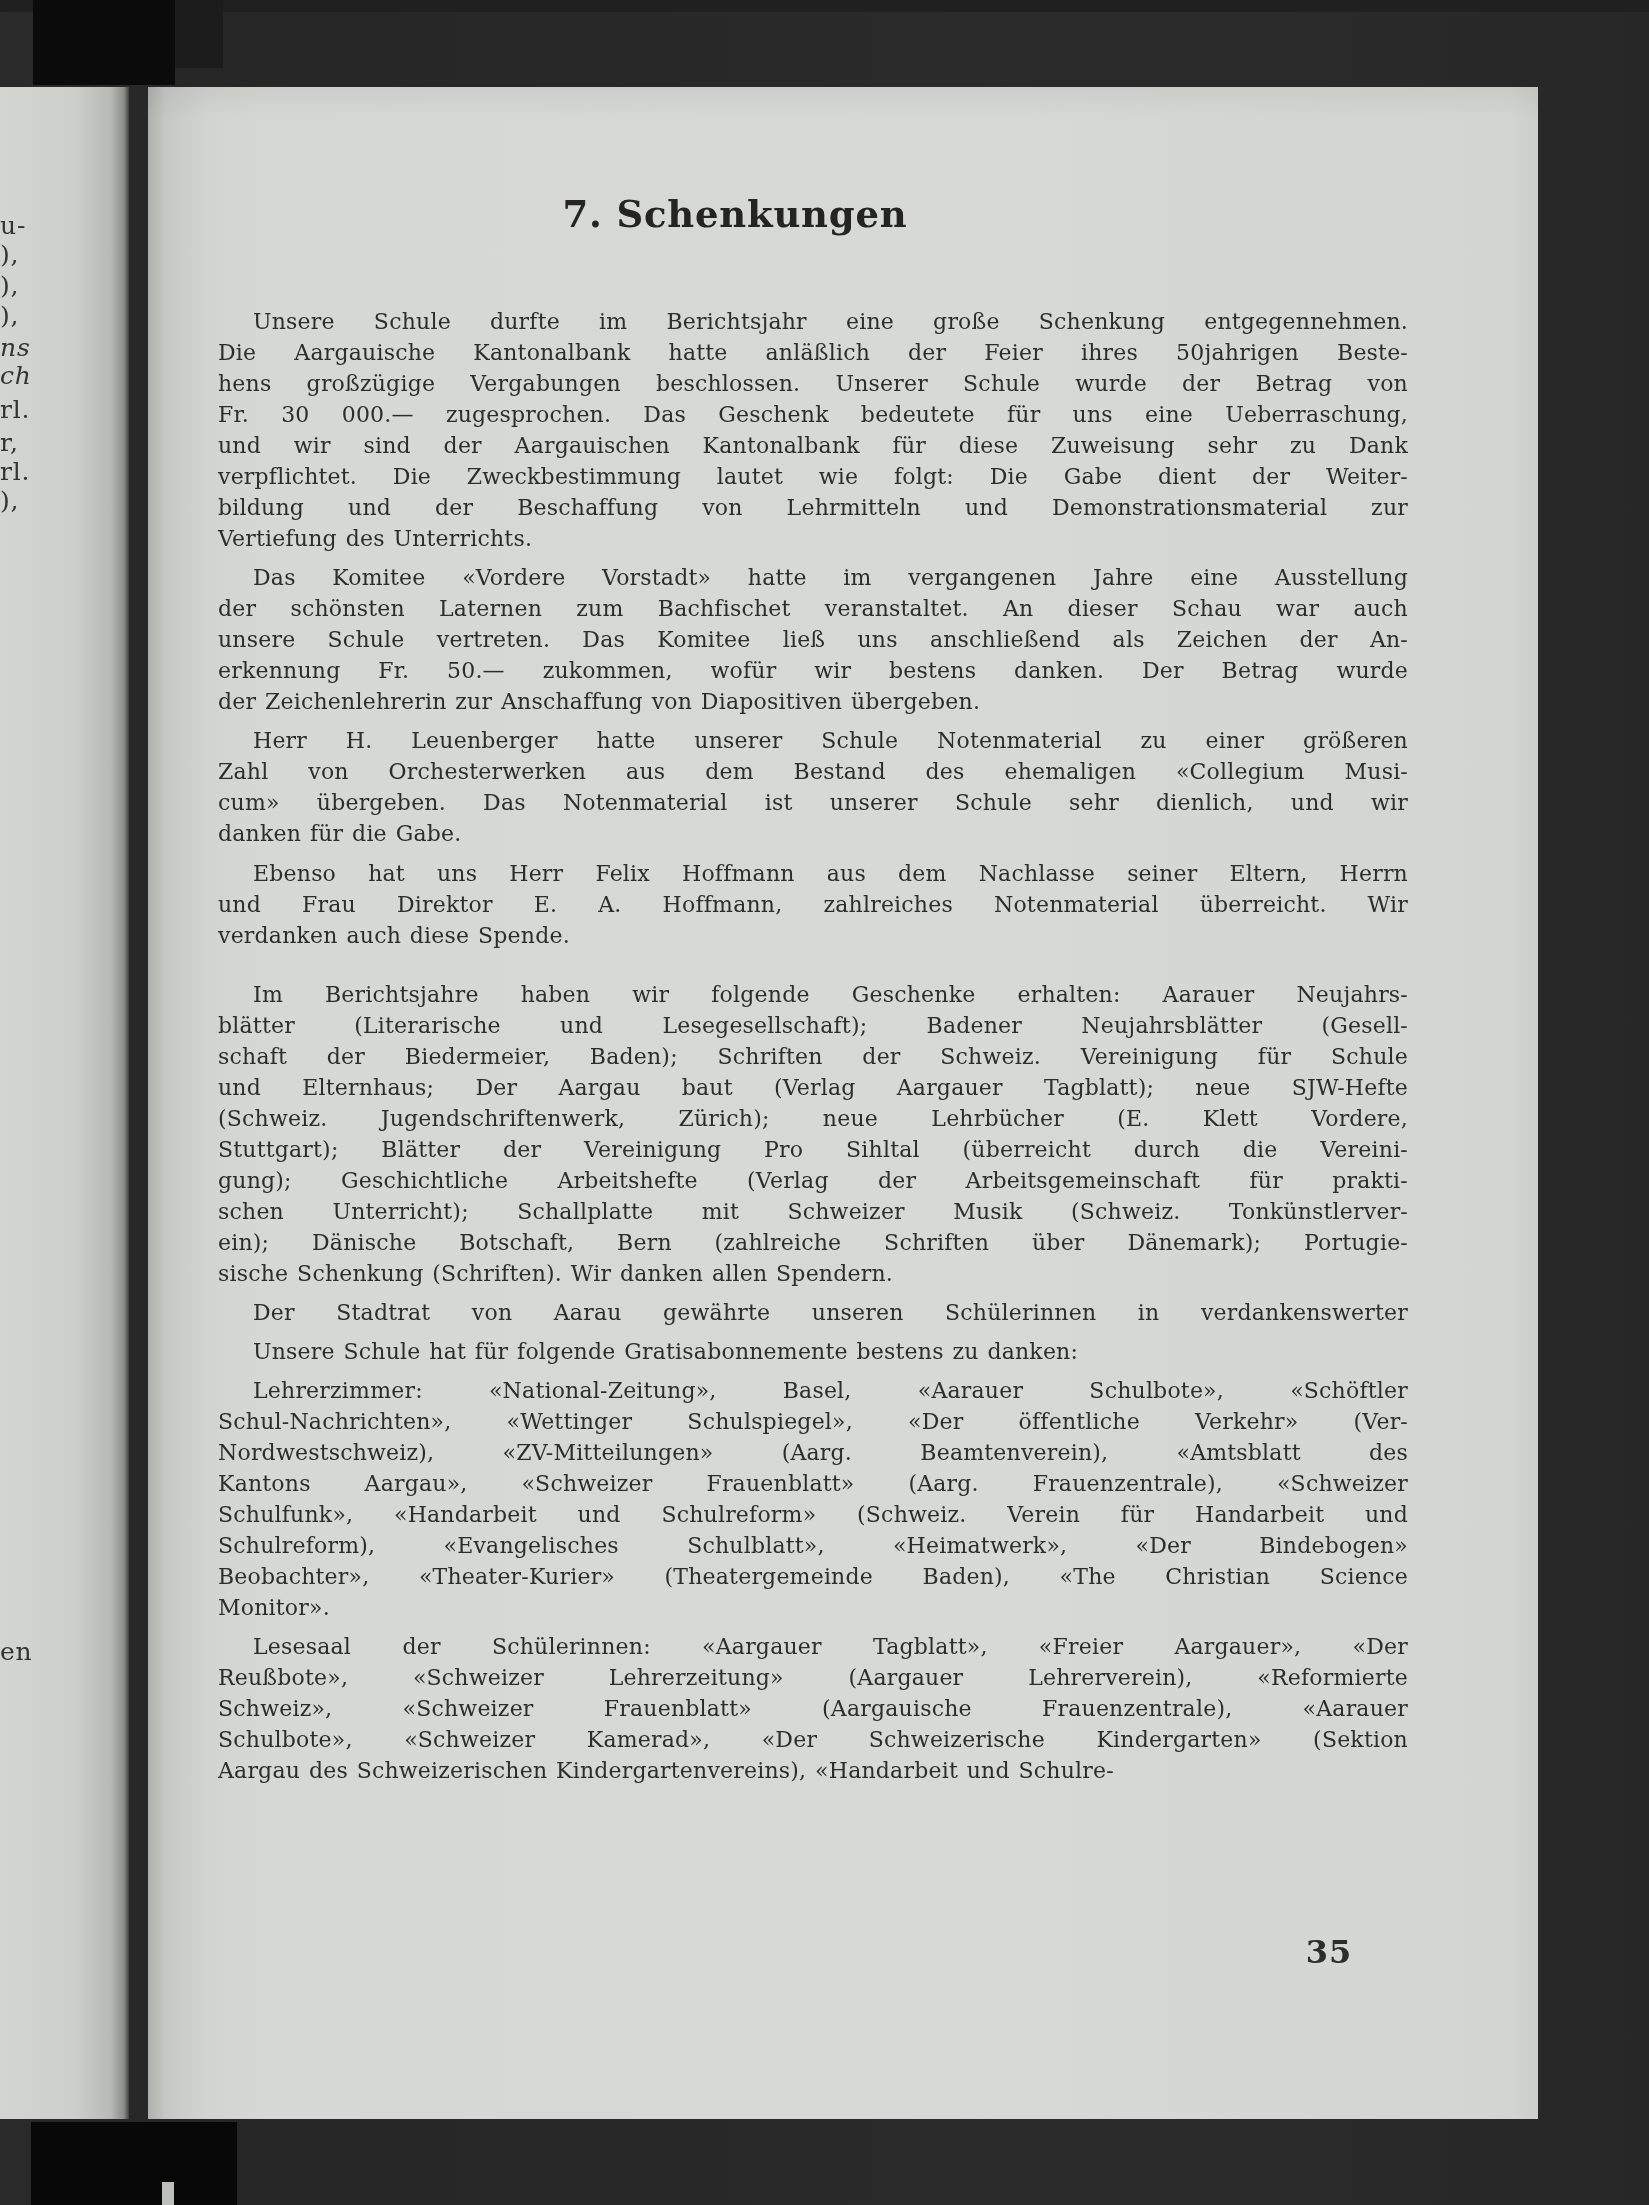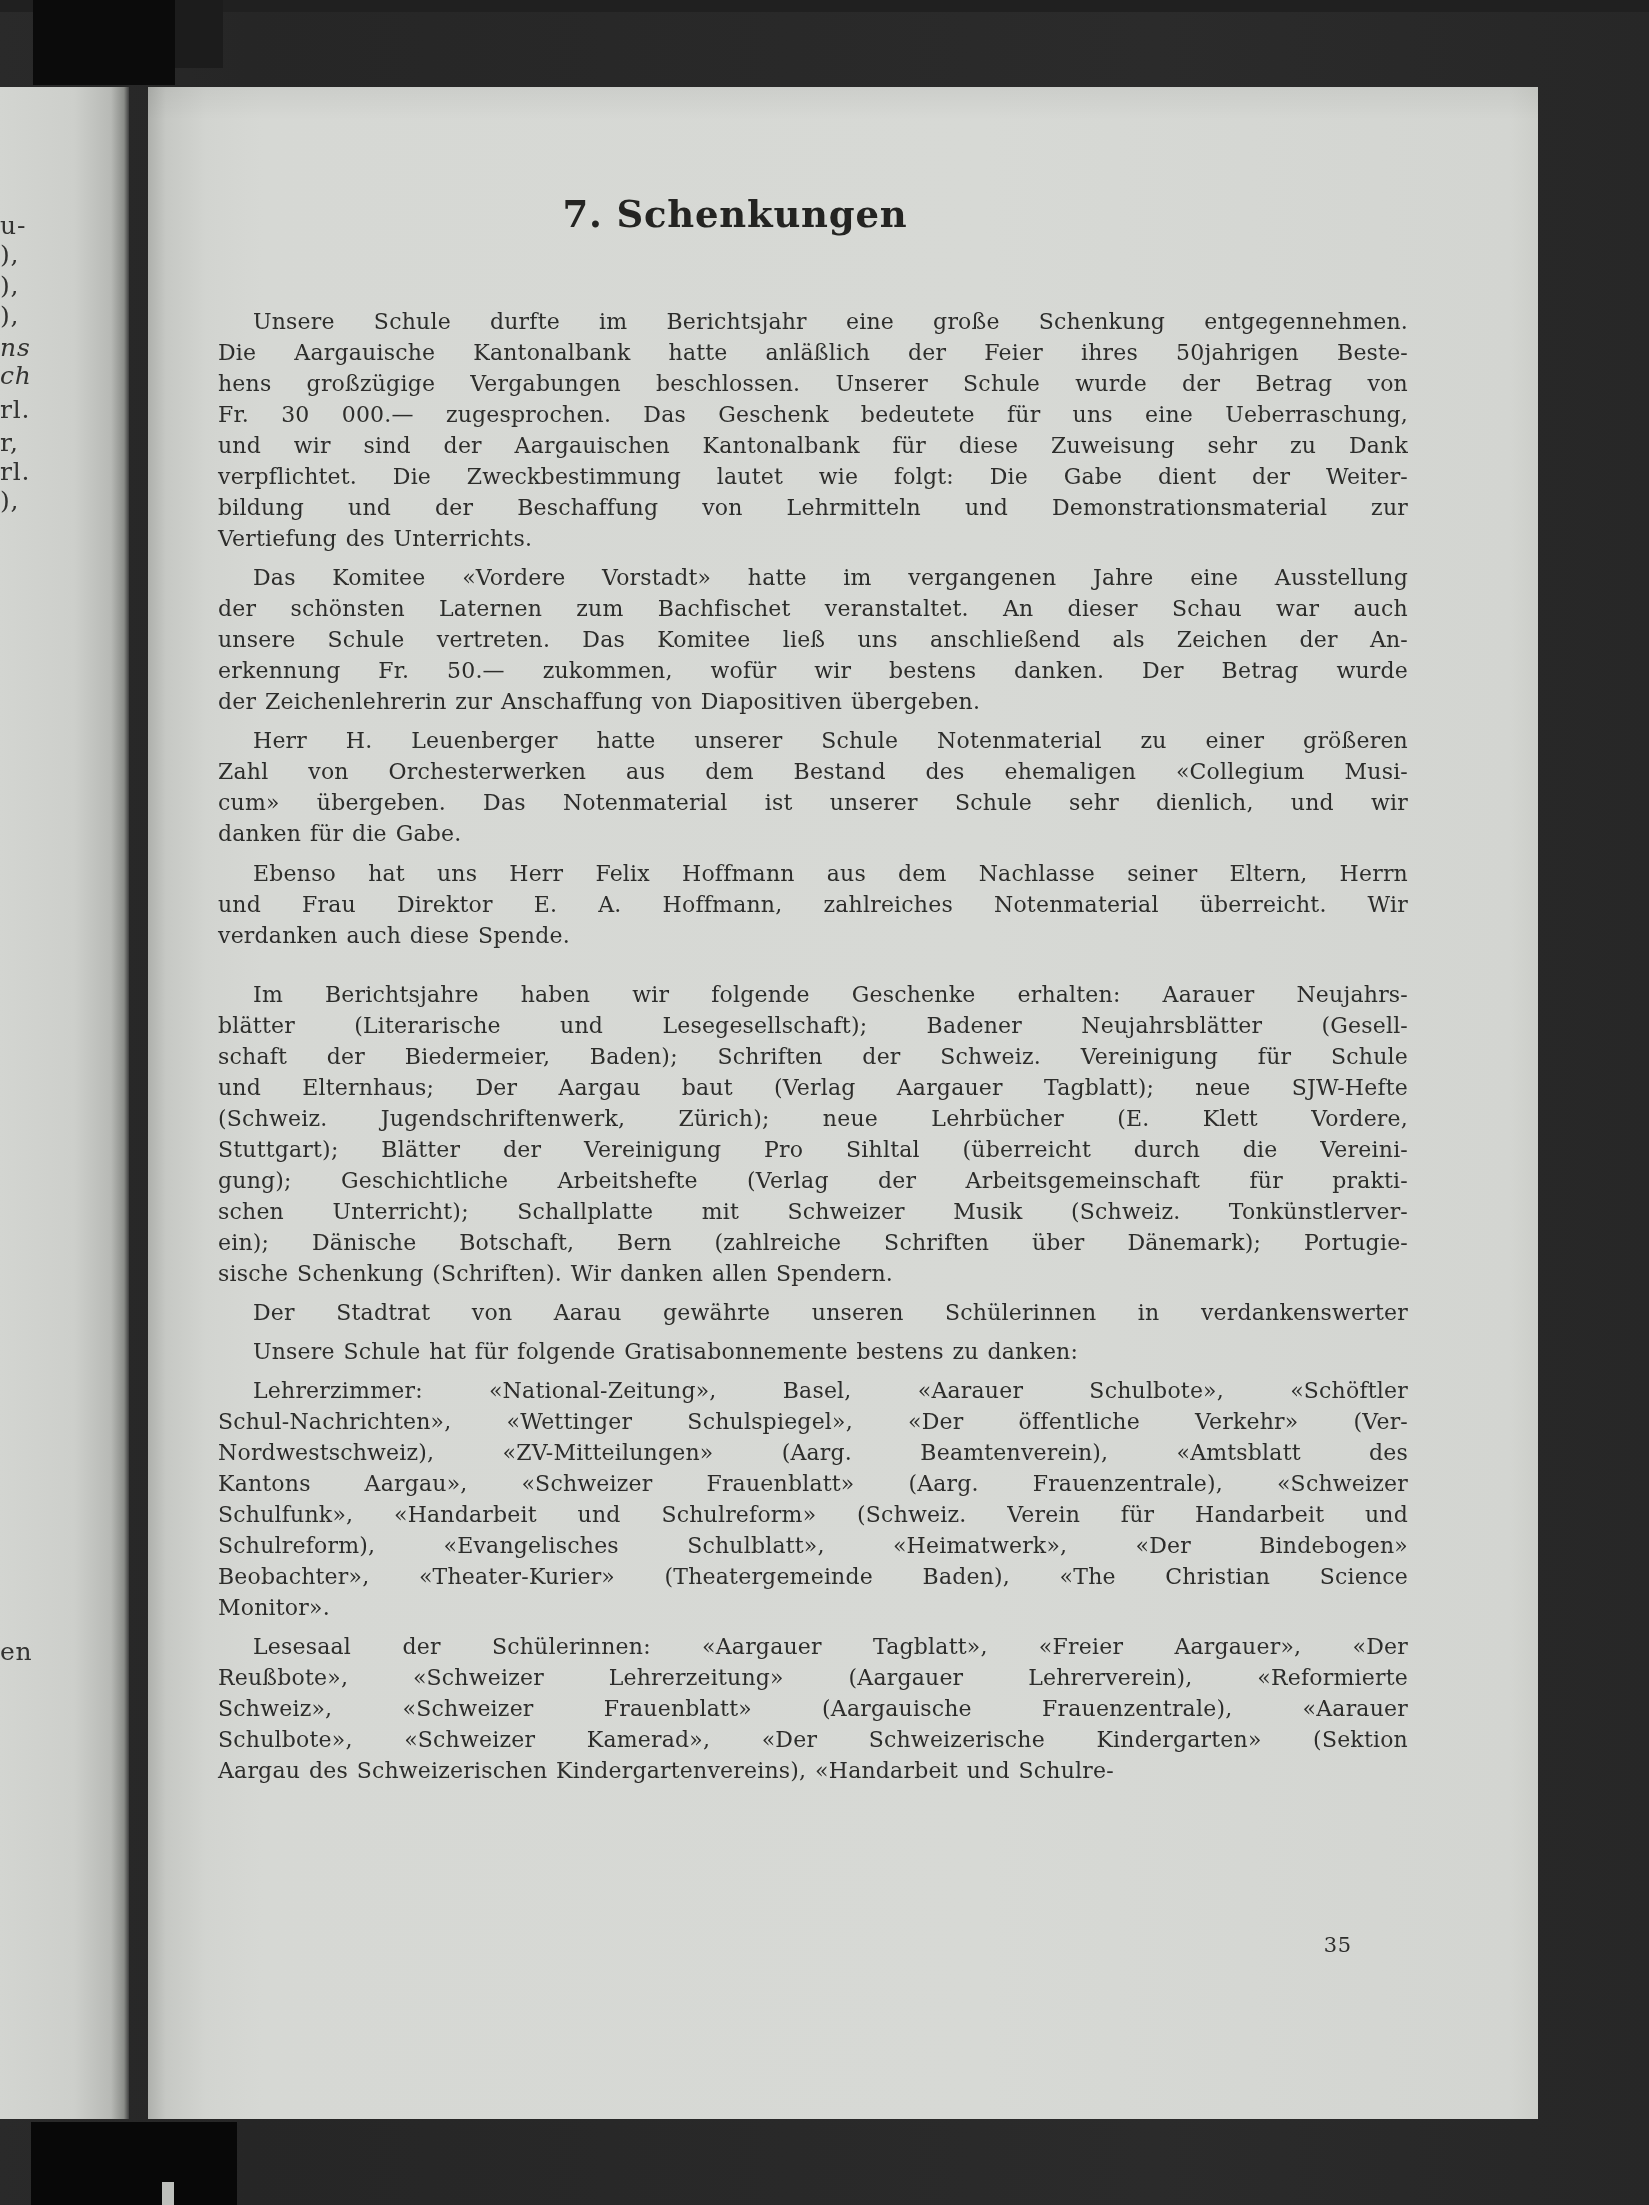--- a/index.html
+++ b/index.html
@@ -51,21 +51,21 @@
     color:var(--ink,#2d2d2b);
     font-size:22px;word-spacing:1.6px;letter-spacing:0.2px;
   }
   .para{margin:0 0 8.2px 0;}
   .para.gap-before{margin-top:28px;}
   .line{height:31px;line-height:31px;overflow:visible;}
   .line.just{text-align:justify;text-align-last:justify;}
   .line.first{text-indent:35px;}
   .page-number{
     position:absolute;right:186px;top:1846px;
-    font-size:21px;color:#2d2d2b;letter-spacing:0.8px;
+    font-size:32px;color:#2d2d2b;letter-spacing:0.8px;font-weight:bold;
   }
 </style>
 </head>
 <body>
 
 <div class="canvas" style="--paper: #d6d8d4; --ink: #2d2d2b; --bg: #272727;">
   <div class="blk top-band"></div>
   <div class="blk top-left"></div>
   <div class="blk top-mid"></div>
   <div class="blk bottom-left"></div>

